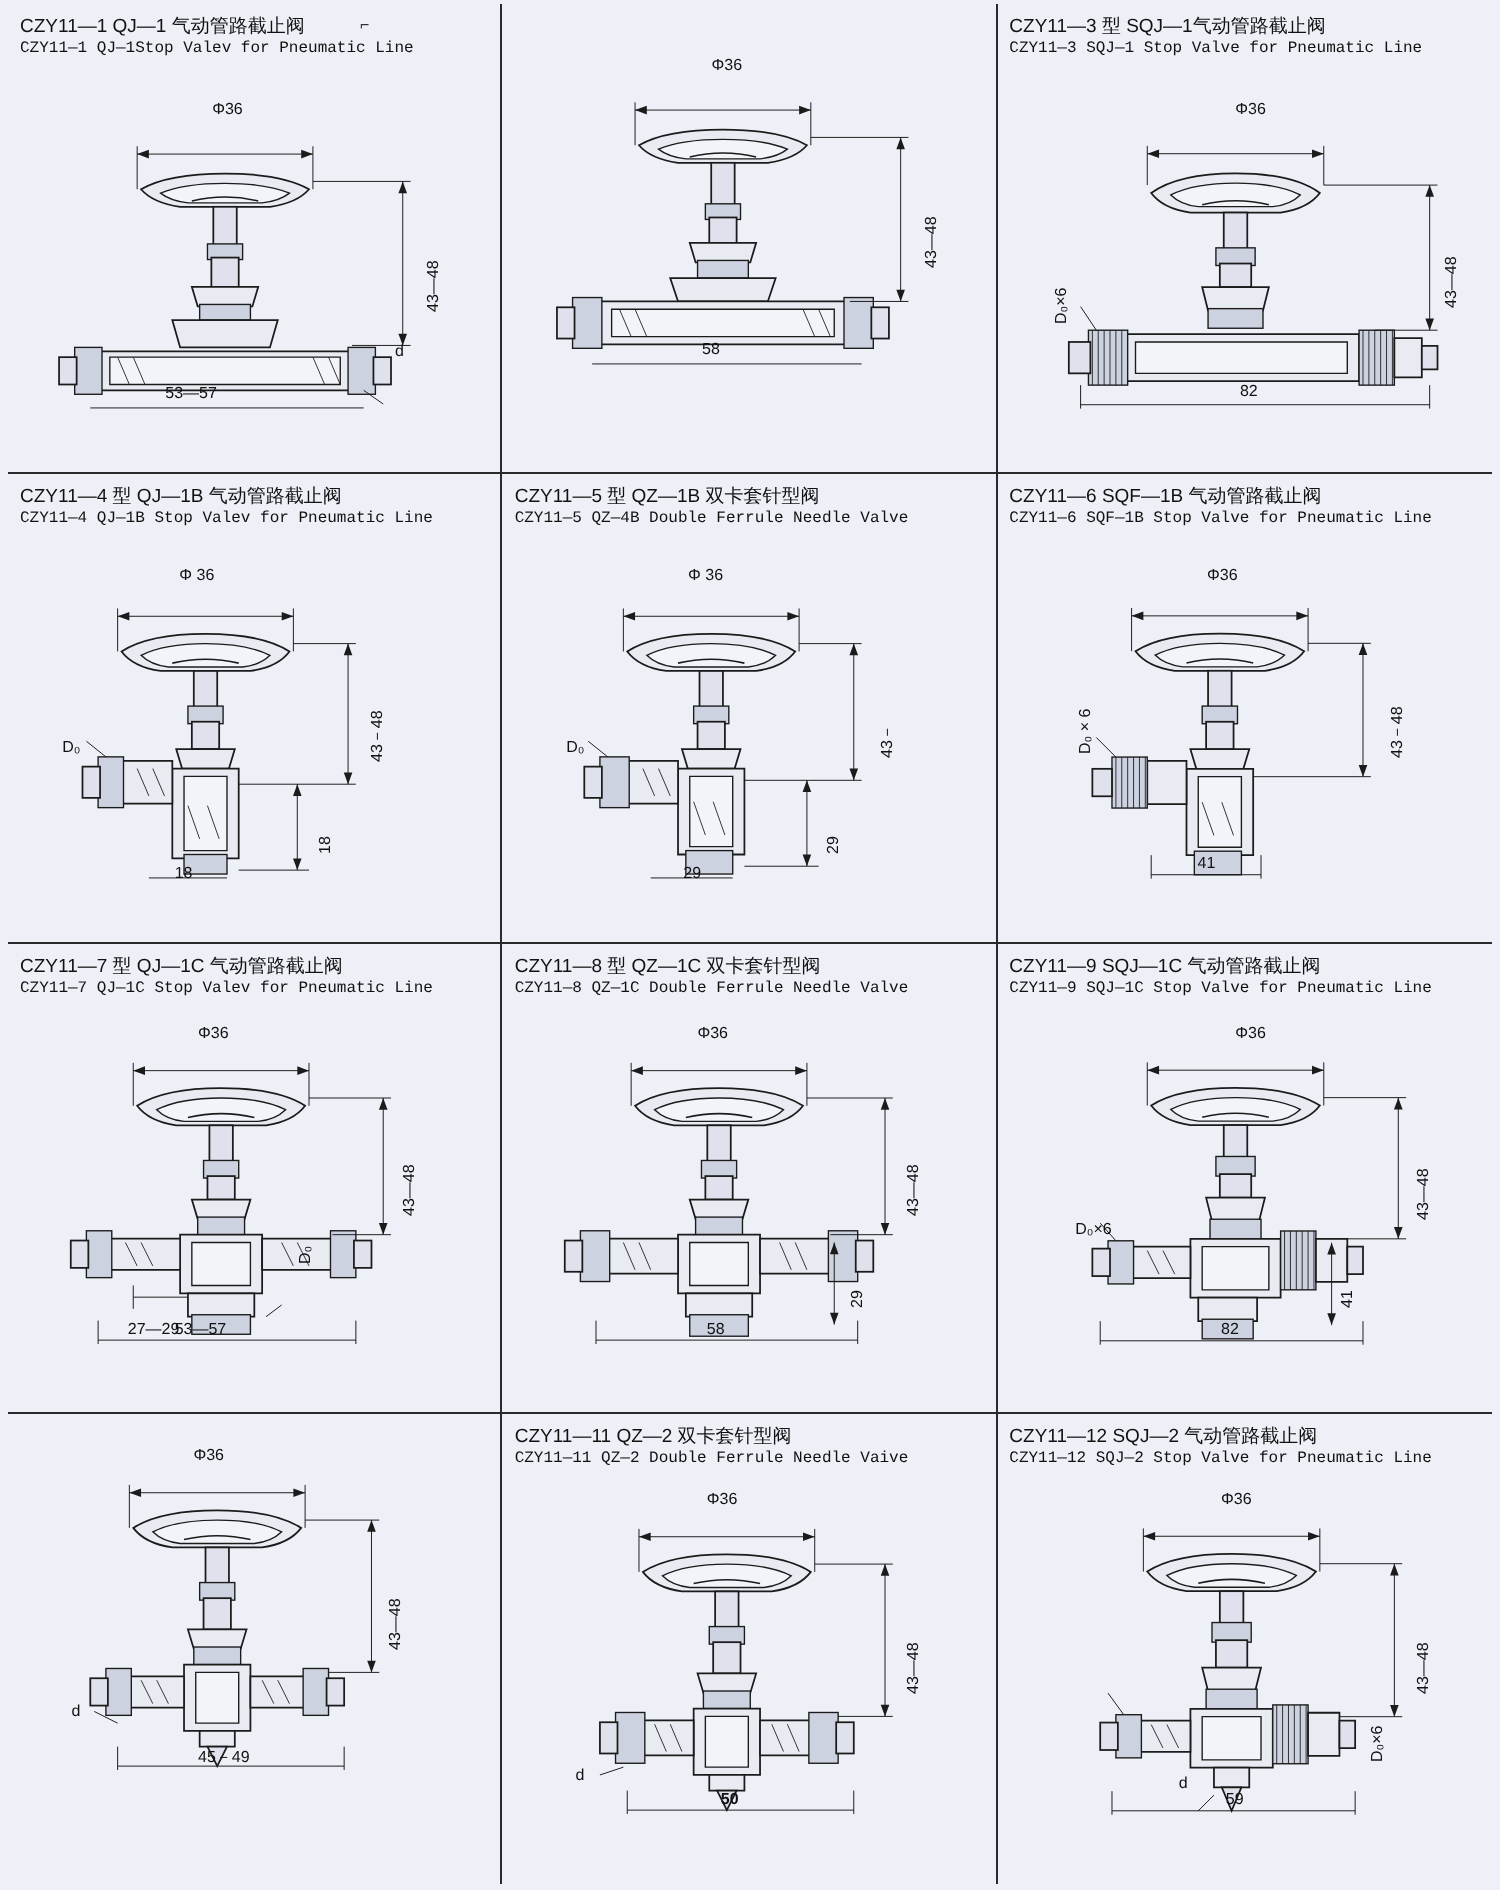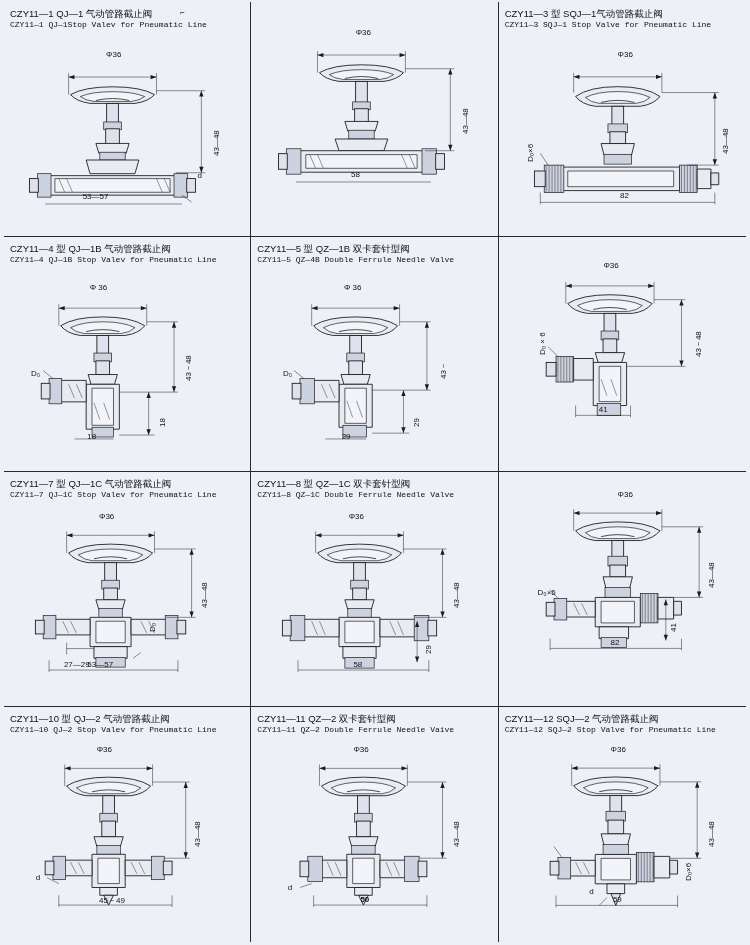--- a/index.html
+++ b/index.html
@@ -384,20 +384,24 @@
         </svg>
         <div class="lbl" style="left:37%;top:14px;">Φ 36</div>
         <div class="lbl vert" style="left:77%;top:110px;">43－</div>
         <div class="lbl vert" style="left:66%;top:158px;">29</div>
         <div class="lbl" style="left:11%;top:100px;">D₀</div>
         <div class="lbl" style="left:36%;top:163px;">29</div>
       </div>
     </div>
 
     <div class="cell col3">
+      <div class="titles">
+        <div class="t-cn">CZY11—6 SQF—1B 气动管路截止阀</div>
+        <div class="t-en">CZY11—6 SQF—1B Stop Valve for Pneumatic Line</div>
+      </div>
       <div class="fig">
         <svg viewBox="0 0 240 172" preserveAspectRatio="xMidYMid meet">
           <g class="dim">
             <line x1="62" y1="38" x2="152" y2="38"></line>
             <line x1="62" y1="34" x2="62" y2="56"></line>
             <line x1="152" y1="34" x2="152" y2="56"></line>
             <path d="M62 38 l6 -2.2 v4.4 z" fill="#1b1b1b" stroke="none"></path>
             <path d="M152 38 l-6 -2.2 v4.4 z" fill="#1b1b1b" stroke="none"></path>
           </g>
           <path class="body" d="M64 56 q14 -9 43 -9 q29 0 43 9 q-6 8 -20 10 l-46 0 q-14 -2 -20 -10 z"></path>
@@ -574,20 +578,24 @@
           </g>
         </svg>
         <div class="lbl" style="left:39%;top:8px;">Φ36</div>
         <div class="lbl vert" style="left:83%;top:104px;">43—48</div>
         <div class="lbl vert" style="left:71%;top:150px;">29</div>
         <div class="lbl" style="left:41%;top:156px;">58</div>
       </div>
     </div>
 
     <div class="cell col3">
+      <div class="titles">
+        <div class="t-cn">CZY11—9 SQJ—1C 气动管路截止阀</div>
+        <div class="t-en">CZY11—9  SQJ—1C Stop Valve for Pneumatic Line</div>
+      </div>
       <div class="fig">
         <svg viewBox="0 0 240 172" preserveAspectRatio="xMidYMid meet">
           <g class="dim">
             <line x1="70" y1="30" x2="160" y2="30"></line>
             <line x1="70" y1="26" x2="70" y2="48"></line>
             <line x1="160" y1="26" x2="160" y2="48"></line>
             <path d="M70 30 l6 -2.2 v4.4 z" fill="#1b1b1b" stroke="none"></path>
             <path d="M160 30 l-6 -2.2 v4.4 z" fill="#1b1b1b" stroke="none"></path>
           </g>
           <path class="body" d="M72 48 q14 -9 43 -9 q29 0 43 9 q-6 8 -20 10 l-46 0 q-14 -2 -20 -10 z"></path>
@@ -646,24 +654,20 @@
         </svg>
         <div class="lbl" style="left:48%;top:8px;">Φ36</div>
         <div class="lbl vert" style="left:86%;top:106px;">43—48</div>
         <div class="lbl vert" style="left:70%;top:150px;">41</div>
         <div class="lbl" style="left:14%;top:106px;">D₀×6</div>
         <div class="lbl" style="left:45%;top:156px;">82</div>
       </div>
     </div>
 
     <div class="cell row4">
-      <div class="titles">
-        <div class="t-cn">CZY11—10 型 QJ—2 气动管路截止阀</div>
-        <div class="t-en">CZY11—10 QJ—2 Stop Valev for Pneumatic Line</div>
-      </div>
       <div class="fig">
         <svg viewBox="0 0 240 172" preserveAspectRatio="xMidYMid meet">
           <g class="dim">
             <line x1="56" y1="28" x2="146" y2="28"></line>
             <line x1="56" y1="24" x2="56" y2="46"></line>
             <line x1="146" y1="24" x2="146" y2="46"></line>
             <path d="M56 28 l6 -2.2 v4.4 z" fill="#1b1b1b" stroke="none"></path>
             <path d="M146 28 l-6 -2.2 v4.4 z" fill="#1b1b1b" stroke="none"></path>
           </g>
           <path class="body" d="M58 46 q14 -9 43 -9 q29 0 43 9 q-6 8 -20 10 l-46 0 q-14 -2 -20 -10 z"></path>

